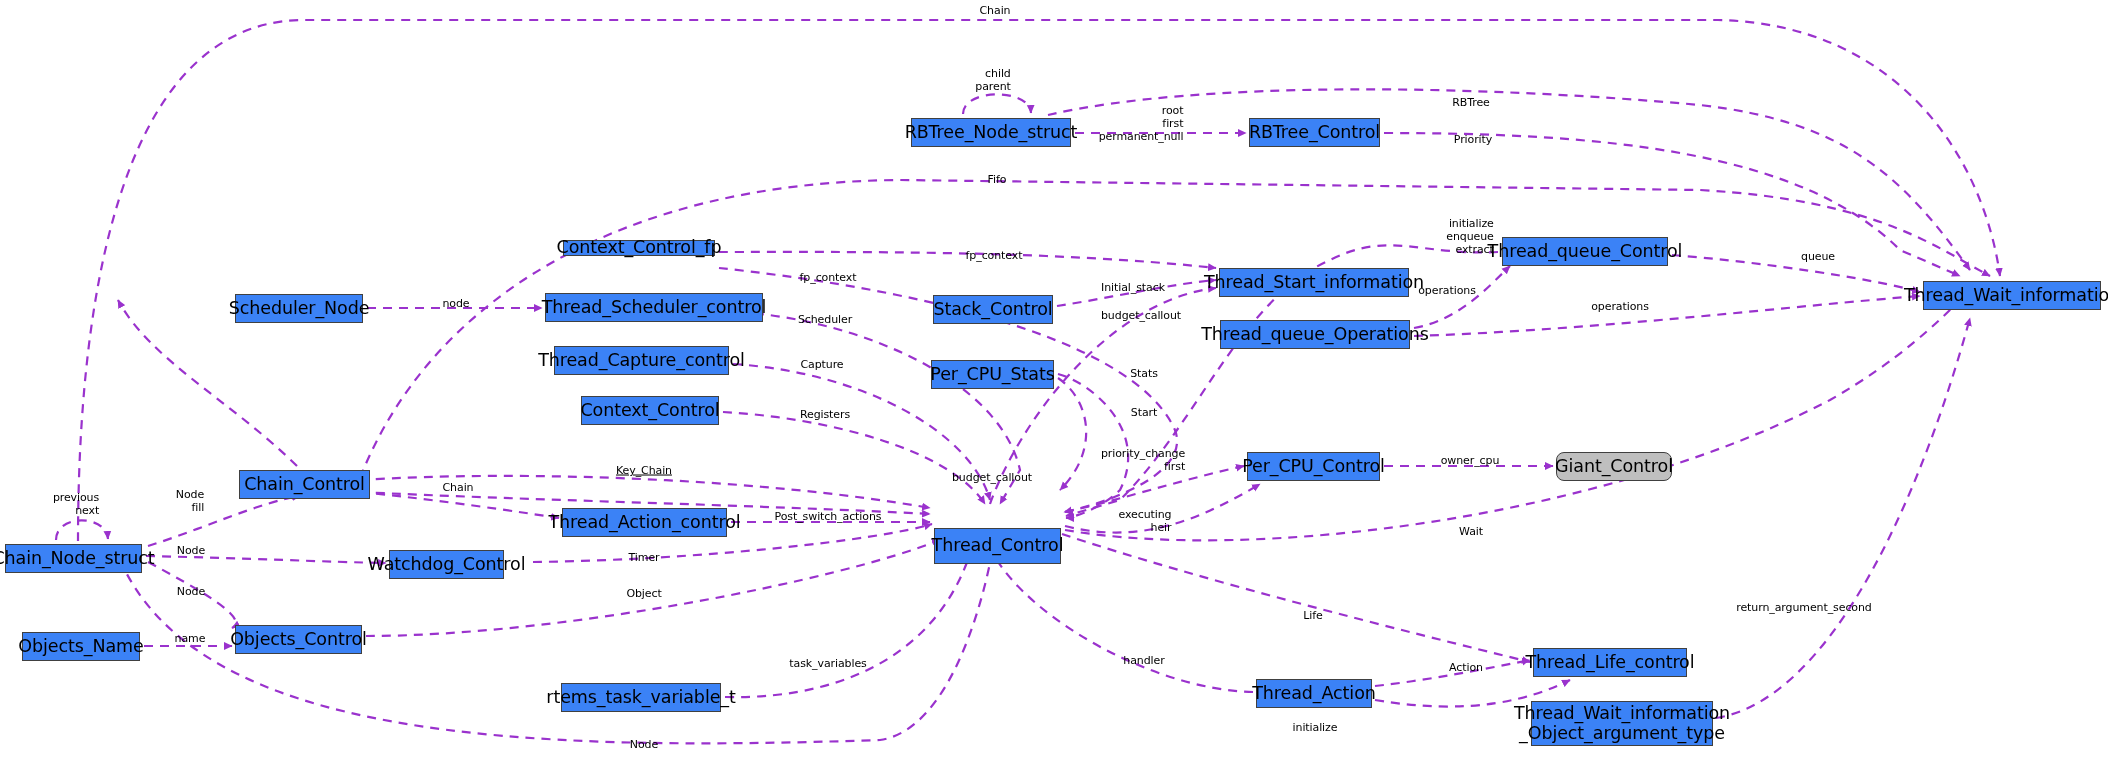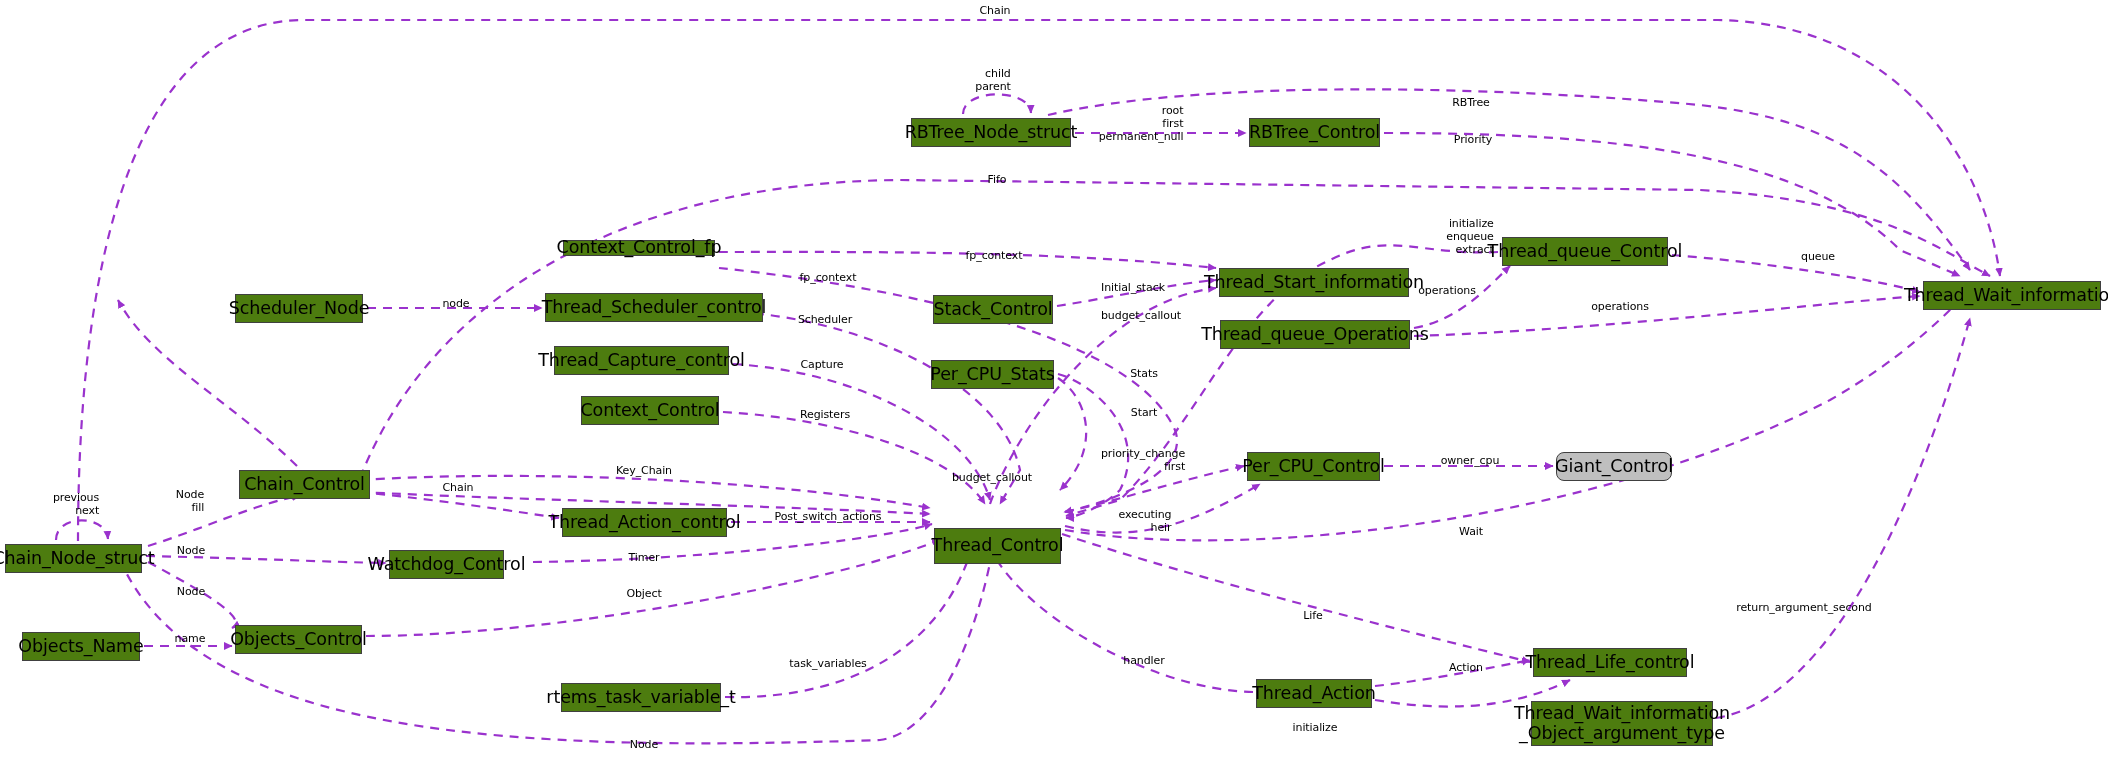--- a/index.html
+++ b/index.html
@@ -21,21 +21,21 @@
     position: absolute;
     left: 0;
     top: 0;
     width: 2108px;
     height: 759px;
   }
   .node {
     position: absolute;
     box-sizing: border-box;
     border: 1.6px solid #404040;
-    background: #4d7c0f;
+    background: #3b82f6;
     color: #000000;
     font-size: 17.5px;
     line-height: 1.12;
     text-align: center;
     display: flex;
     align-items: center;
     justify-content: center;
     white-space: pre;
     padding: 0 6px;
     letter-spacing: -0.1px;
@@ -161,21 +161,21 @@
       <div class="edge-label" style="left: 456px; top: 304px;">node</div>
       <div class="edge-label" style="left: 1141px; top: 316px;">budget_callout</div>
       <div class="edge-label" style="left: 825px; top: 320px;">Scheduler</div>
       <div class="edge-label" style="left: 1620px; top: 307px;">operations</div>
       <div class="edge-label" style="left: 822px; top: 365px;">Capture</div>
       <div class="edge-label" style="left: 1144px; top: 374px;">Stats</div>
       <div class="edge-label" style="left: 1144px; top: 413px;">Start</div>
       <div class="edge-label" style="left: 825px; top: 415px;">Registers</div>
       <div class="edge-label" style="left: 1143px; top: 461px;">priority_change
 first</div>
-      <div class="edge-label" style="left: 644px; top: 471px;">Key_Chain</div>
+      <div class="edge-label" style="left: 644px; top: 471px; text-decoration: underline;">Key_Chain</div>
       <div class="edge-label" style="left: 1470px; top: 461px;">owner_cpu</div>
       <div class="edge-label" style="left: 992px; top: 478px;">budget_callout</div>
       <div class="edge-label" style="left: 458px; top: 488px;">Chain</div>
       <div class="edge-label" style="left: 1145px; top: 522px;">executing
 heir</div>
       <div class="edge-label" style="left: 828px; top: 517px;">Post_switch_actions</div>
       <div class="edge-label" style="left: 1471px; top: 532px;">Wait</div>
       <div class="edge-label" style="left: 644px; top: 558px;">Timer</div>
       <div class="edge-label" style="left: 191px; top: 551px;">Node</div>
       <div class="edge-label" style="left: 190px; top: 502px;">Node

